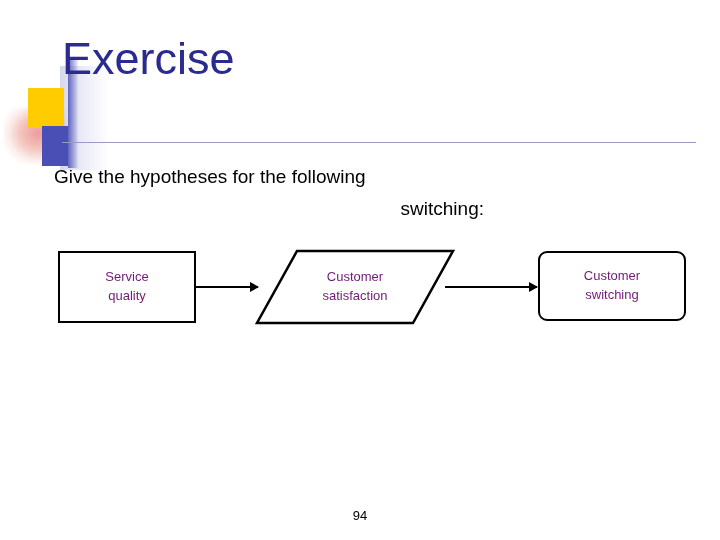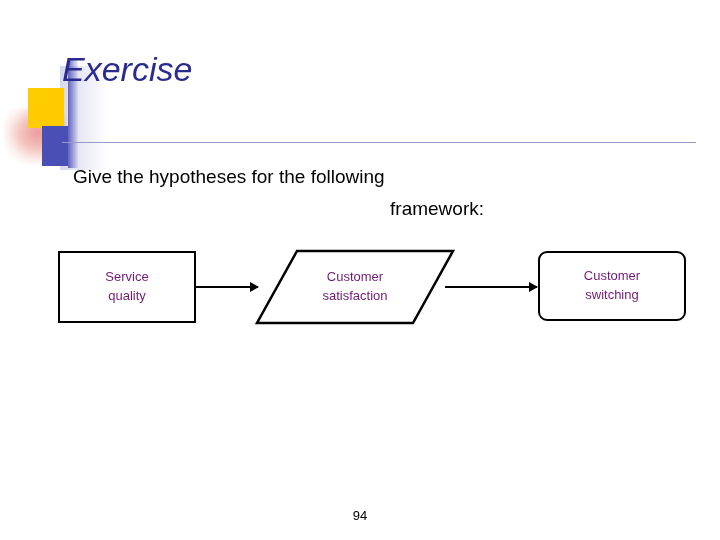--- a/index.html
+++ b/index.html
@@ -70,47 +70,45 @@
     top: 36px;
     width: 48px;
     height: 104px;
     background: linear-gradient(to right, rgba(120,125,200,0.30), rgba(255,255,255,0));
   }
 
   
   .title {
     position: absolute;
     left: 62px;
-    top: 52px;
-    font-size: 34px;
+    top: 36px;
+    font-size: 45px;
     font-weight: normal;
     color: #2b2b8f;
     letter-spacing: 0px;
     line-height: 1;
     white-space: nowrap;
-    font-style: italic;
   }
   .title-rule {
     position: absolute;
     left: 62px;
     top: 142px;
     width: 634px;
     height: 1px;
     background: #9a9ac8;
   }
 
   
   .body-line1 {
     position: absolute;
     left: 54px;
     top: 166px;
     font-size: 19px;
     color: #000000;
     white-space: nowrap;
-    margin-left: 19px;
   }
   .body-line2 {
     position: absolute;
     left: 54px;
     top: 198px;
     width: 430px;
     text-align: right;
     font-size: 19px;
     color: #000000;
     white-space: nowrap;
@@ -227,21 +225,21 @@
     <div class="deco-fade"></div>
     <div class="deco-yellow"></div>
     <div class="deco-blue-sq"></div>
     <div class="deco-blue-strip"></div>
   </div>
 
   <div class="title">Exercise</div>
   <div class="title-rule"></div>
 
   <div class="body-line1">Give the hypotheses for the following</div>
-  <div class="body-line2">framework:</div>
+  <div class="body-line2">switching:</div>
 
   <div class="diagram">
 
     <div class="box-service">
       <span class="node-text">Service
 quality</span>
     </div>
 
     <div class="arrow arrow-1"></div>
 

